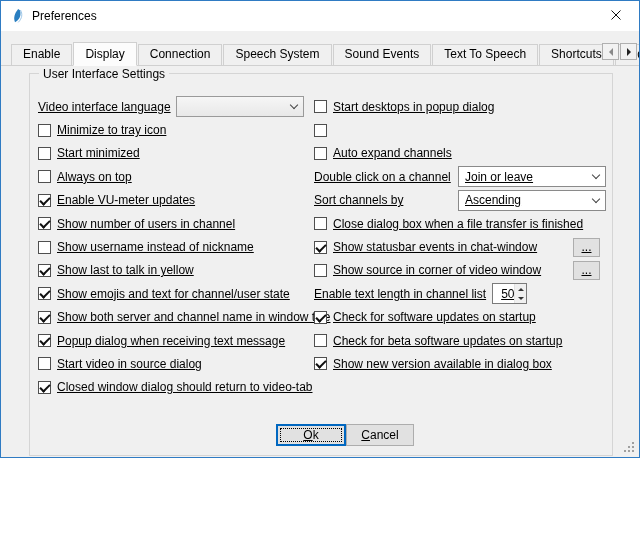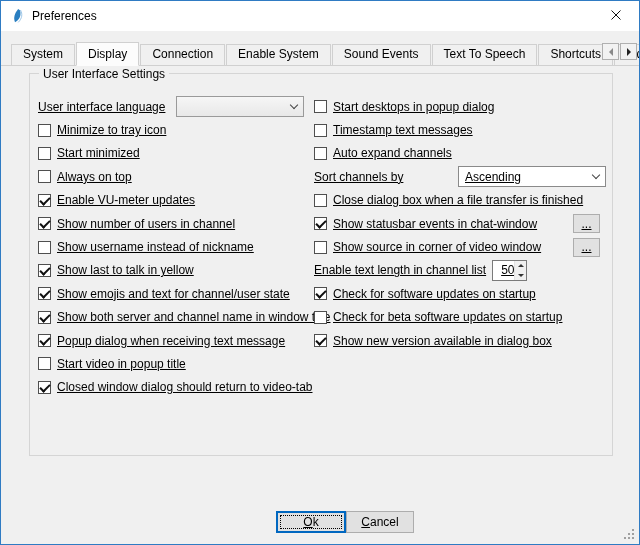--- a/index.html
+++ b/index.html
@@ -4,21 +4,21 @@
 <style>
   * { box-sizing: border-box; margin: 0; padding: 0; }
   html, body { margin: 0; }
   body {
     width: 640px; height: 545px;
     font-family: "Liberation Sans", sans-serif;
     font-size: 12px; color: #000;
     background: #fff;
   }
   .window {
-    width: 640px; height: 545px;
+    width: 640px; height: 458px;
     border: 1px solid #2f7bc3;
     background: #f0f0f0;
     position: relative;
     overflow: hidden;
   }
   
   .titlebar {
     height: 30px; background: #ffffff;
     display: flex; align-items: center;
   }
@@ -176,45 +176,45 @@
       <span>
         <svg width="10" height="10" viewBox="0 0 10 10">
           <line x1="0.5" y1="0.5" x2="9.5" y2="9.5" stroke="#111" stroke-width="1"></line>
           <line x1="9.5" y1="0.5" x2="0.5" y2="9.5" stroke="#111" stroke-width="1"></line>
         </svg>
       </span>
     </div>
   </div>
 
   <div class="tabbar">
-    <div class="tab">System</div>
+    <div class="tab">Enable</div>
     <div class="tab active">Display</div>
     <div class="tab">Connection</div>
-    <div class="tab">Enable System</div>
+    <div class="tab">Speech System</div>
     <div class="tab">Sound Events</div>
     <div class="tab">Text To Speech</div>
     <div class="tab">Shortcuts</div>
     <div class="tab">Video</div>
     <div class="tab-scroll">
       <div class="scroll-btn">
           <span class="tri-left"></span>
         </div>
       <div class="scroll-btn">
           <span class="tri-right"></span>
         </div>
     </div>
   </div>
 
   <div class="groupbox">
     <span class="groupbox-title">User Interface Settings</span>
     <div class="cols">
 
       <div class="col-left">
         <div class="row">
-          <span>User interface language</span>
+          <span>Video interface language</span>
           <div class="combo language-combo">
             <span></span>
             <span class="chevron"></span>
           </div>
         </div>
 
         <label class="row">
           <span class="checkbox"></span>
           <span class="check-label">Minimize to tray icon</span>
         </label>
@@ -249,42 +249,48 @@
         <label class="row">
           <span class="checkbox checked"></span>
           <span class="check-label">Show both server and channel name in window title</span>
         </label>
         <label class="row">
           <span class="checkbox checked"></span>
           <span class="check-label">Popup dialog when receiving text message</span>
         </label>
         <label class="row">
           <span class="checkbox"></span>
-          <span class="check-label">Start video in popup title</span>
+          <span class="check-label">Start video in source dialog</span>
         </label>
         <label class="row">
           <span class="checkbox checked"></span>
           <span class="check-label">Closed window dialog should return to video-tab</span>
         </label>
       </div>
 
       <div class="col-right">
         <label class="row">
           <span class="checkbox"></span>
           <span class="check-label">Start desktops in popup dialog</span>
         </label>
         <label class="row">
           <span class="checkbox"></span>
-          <span class="check-label">Timestamp text messages</span>
         </label>
         <label class="row">
           <span class="checkbox"></span>
           <span class="check-label">Auto expand channels</span>
         </label>
 
+        <div class="row combo-row">
+          <span>Double click on a channel</span>
+          <div class="combo">
+            <span>Join or leave</span>
+            <span class="chevron"></span>
+          </div>
+        </div>
         <div class="row combo-row">
           <span>Sort channels by</span>
           <div class="combo">
             <span>Ascending</span>
             <span class="chevron"></span>
           </div>
         </div>
 
         <label class="row">
           <span class="checkbox"></span>

